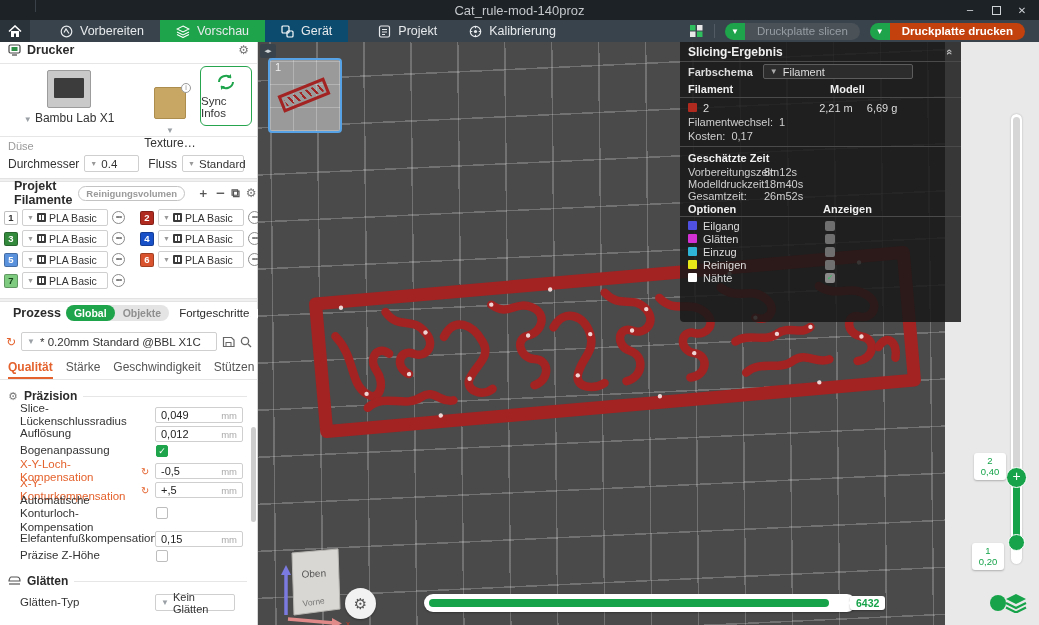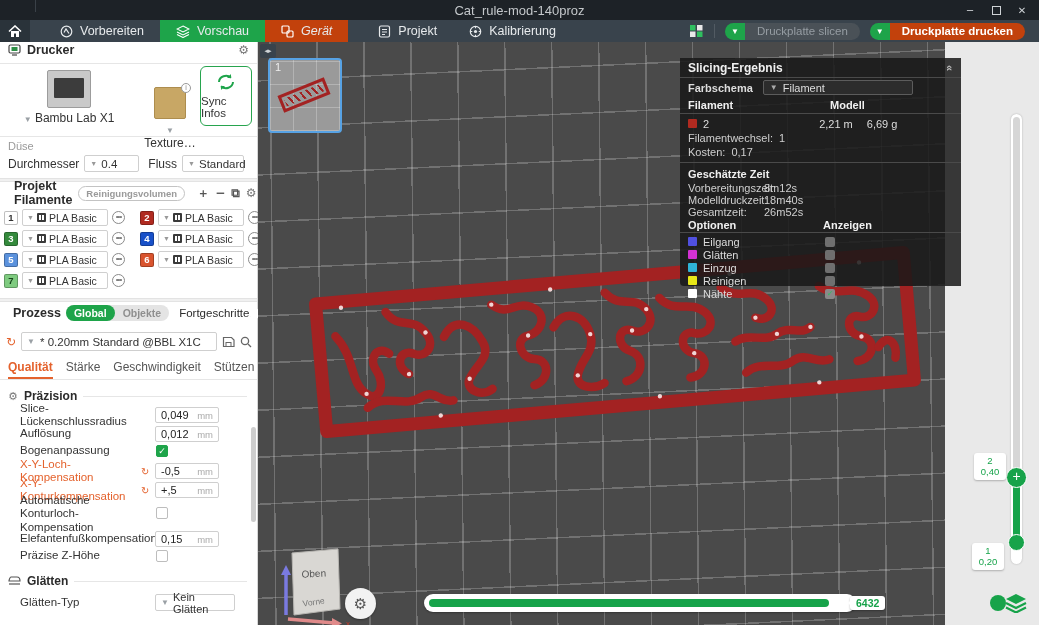--- a/index.html
+++ b/index.html
@@ -21,21 +21,21 @@
   .tb-controls { margin-left:auto; display:flex; align-items:center; gap:4px; padding-right:6px; }
   .winbtn { width:22px; height:16px; display:flex; align-items:center; justify-content:center; color:#cfd3d6; font-size:10px; font-family:"DejaVu Sans",sans-serif; }
   .maxbox { width:9px; height:9px; border:1px solid #cfd3d6; }
 
   
   .tabbar { position:absolute; left:0; top:20px; width:100%; height:22px; background:#39434c; display:flex; align-items:stretch; }
   .home-btn { width:30px; background:#2a333a; display:flex; align-items:center; justify-content:center; }
   .tab { display:flex; align-items:center; gap:7px; padding:0 16px; color:#e7eaec; font-size:12.5px; }
   .tab svg { display:block; }
   .tab.active { background:#1ea44a; }
-  .tab.device { background:#c2410c;font-style:italic; }
+  .tab.device { background:#0c4a6e; }
   .tab.gap { margin-left:14px; }
   .tabbar-right { margin-left:auto; display:flex; align-items:center; gap:10px; padding-right:14px; }
   .vsep { width:1px; height:14px; background:#525b63; }
   .pill-btn { display:flex; align-items:stretch; height:17px; border-radius:9px; overflow:hidden; font-size:11.5px; }
   .pill-chev { width:20px; background:#1ea44a; color:#fff; display:flex; align-items:center; justify-content:center; font-size:8px; }
   .pill-body { display:flex; align-items:center; padding:0 12px; }
   .pill-btn.disabled .pill-body { background:#4a5157; color:#969da3; }
   .pill-btn.primary .pill-body { background:#c2410c; color:#fff; font-weight:bold; }
 
   
@@ -84,21 +84,21 @@
   .ptabs { position:absolute; display:flex; gap:13px; font-size:12px; color:#555; }
   .ptab.active { color:#e4622d; font-weight:bold; border-bottom:2px solid #e4622d; padding-bottom:3px; }
 
   .grp-head { position:absolute; display:flex; align-items:center; gap:6px; font-weight:bold; font-size:12px; color:#2b2b2b; }
   .grp-head:after { content:""; flex:1; height:1px; background:#e6e6e6; }
 
   .set-row { position:absolute; left:0; width:258px; display:flex; align-items:center; }
   .set-label { position:absolute; left:20px; width:118px; font-size:11.5px; color:#333; line-height:1.15; }
   .set-label.modified { color:#e4622d; }
   .set-reset { position:absolute; left:141px; color:#e4622d; font-family:"DejaVu Sans",sans-serif; font-size:10px; }
-  .num-input { position:absolute; left:155px; width:64px; height:16px; border:1px solid #cfcfcf; border-radius:2px; background:#fff; display:flex; align-items:center; padding:0 5px; font-size:11px; color:#222; }
+  .num-input { position:absolute; left:155px; width:88px; height:16px; border:1px solid #cfcfcf; border-radius:2px; background:#fff; display:flex; align-items:center; padding:0 5px; font-size:11px; color:#222; }
   .num-input .unit { margin-left:auto; color:#aaa; font-size:9.5px; }
   .cbx { position:absolute; left:156px; width:12px; height:12px; border:1px solid #bdbdbd; border-radius:2px; background:#fff; font-size:9px; color:#fff; text-align:center; line-height:11px; }
   .cbx.checked { background:#1ea44a; border-color:#1ea44a; }
   .sel-sm { position:absolute; left:155px; width:80px; height:17px; border:1px solid #cfcfcf; border-radius:2px; background:#fff; display:flex; align-items:center; gap:4px; padding:0 5px; font-size:11px; color:#333; }
 
   .lp-scroll { position:absolute; right:1px; top:385px; width:5px; height:95px; background:#cdcdcd; border-radius:3px; }
 
   
   .viewport { position:absolute; left:258px; top:42px; width:781px; height:583px; background:#e9e9e9; overflow:hidden; }
   .plate { position:absolute; left:0; top:0; bottom:0; width:687px; background:#4a4a4a; overflow:hidden; }
@@ -134,21 +134,21 @@
   .vslider .greenfill { position:absolute; left:2px; top:360px; width:7px; height:68px; background:#17a34a; }
   .vhandle-top { position:absolute; left:748px; top:425px; width:21px; height:21px; border-radius:50%; background:#17a34a; border:1.5px solid #fff; color:#fff; font-size:14px; line-height:17px; text-align:center; }
   .vhandle-bot { position:absolute; left:750px; top:492px; width:17px; height:17px; border-radius:50%; background:#17a34a; border:1.5px solid #fff; }
   .vlabel { position:absolute; width:32px; background:#fff; border-radius:3px; box-shadow:0 1px 2px rgba(0,0,0,0.25); color:#17a34a; font-size:9.5px; text-align:center; line-height:1.2; padding:2px 2px; }
   .vlabel.top { left:716px; top:411px; }
   .vlabel.bot { left:714px; top:501px; }
 
   .layers-ico { position:absolute; left:747px; top:551px; }
 
   
-  .slice-panel { position:absolute; left:422px; top:16px; width:281px; height:228px; background:rgba(24,24,24,0.85); color:#ddd; font-size:11px; border-bottom-left-radius:4px; }
+  .slice-panel { position:absolute; left:422px; top:0; width:281px; height:280px; background:rgba(24,24,24,0.85); color:#ddd; font-size:11px; border-bottom-left-radius:4px; }
   .sp-head { display:flex; align-items:center; height:20px; padding:0 8px; font-weight:bold; font-size:12px; color:#f0f0f0; border-bottom:1px solid #4a4a4a; }
   .sp-collapse { margin-left:auto; color:#bbb; transform:rotate(90deg); font-size:11px; }
   .sp-row { display:flex; align-items:center; padding:0 8px; }
   .sp-select { display:flex; align-items:center; gap:5px; margin-left:10px; border:1px solid #5c5c5c; border-radius:2px; background:#2c2c2c; height:15px; padding:0 6px; width:150px; color:#ddd; }
   .sp-cols { display:flex; padding:0 8px; font-weight:bold; color:#f0f0f0; border-bottom:1px solid #4a4a4a; height:17px; align-items:center; }
   .swatch { width:9px; height:9px; border-radius:1px; margin-right:6px; }
   .sp-sub { padding:1px 8px; color:#cfcfcf; }
   .sp-divider { height:1px; background:#4a4a4a; margin:3px 0; }
   .sp-bold { font-weight:bold; color:#f0f0f0; padding:2px 8px; }
   .time-row { display:flex; padding:0 8px; line-height:12px; color:#cfcfcf; }

